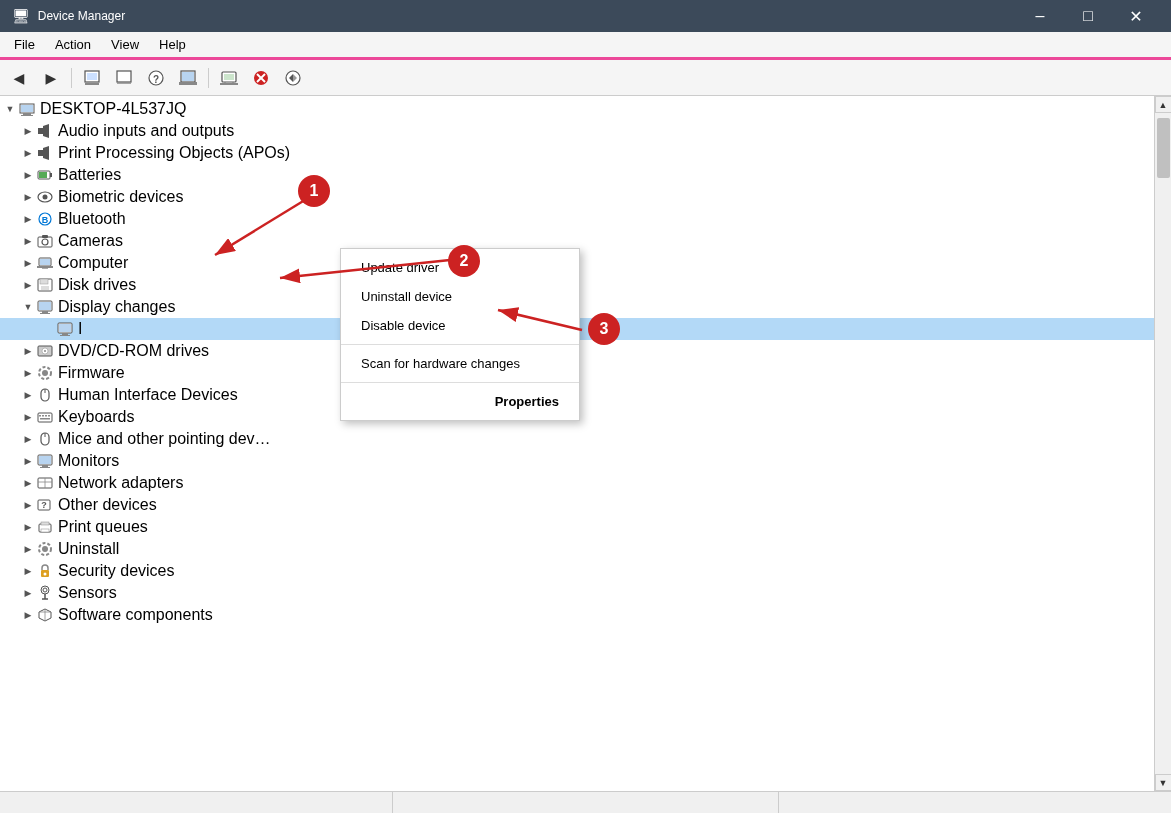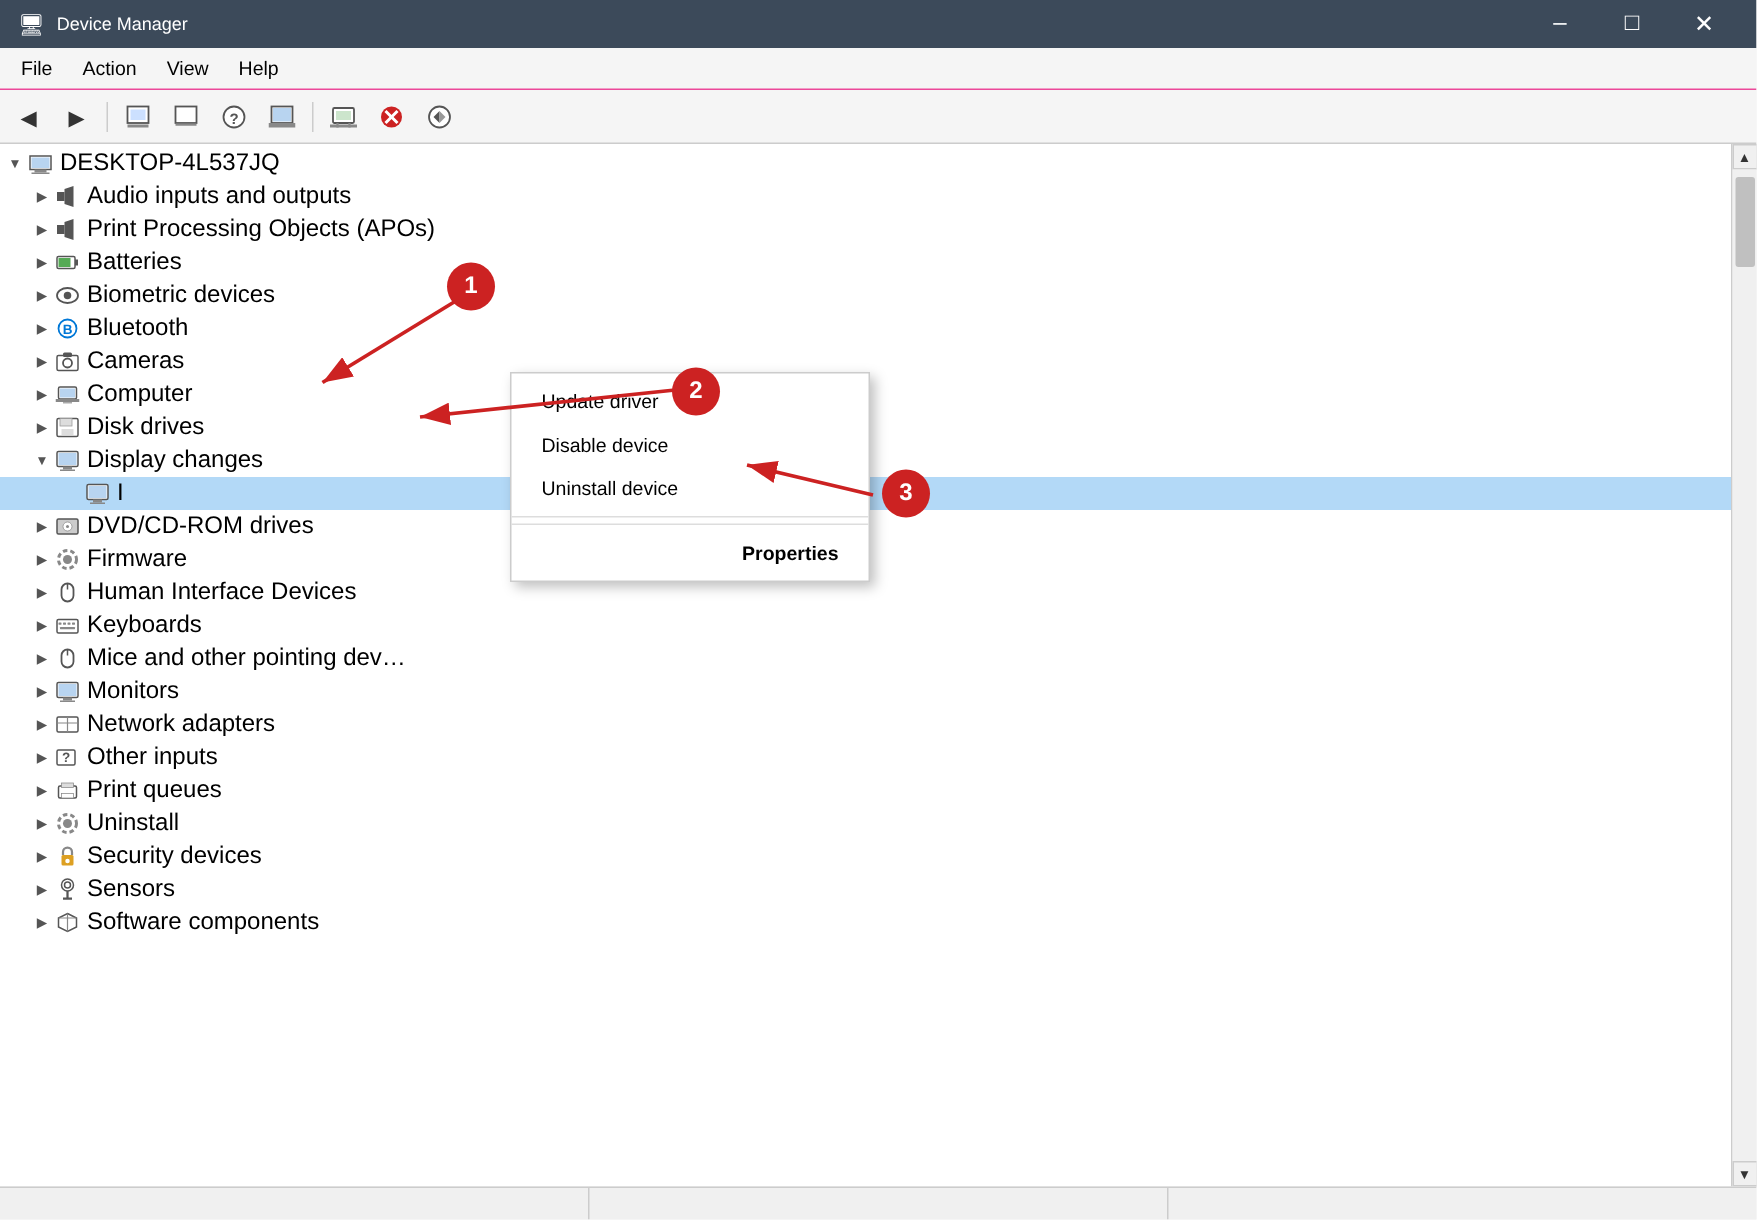--- a/index.html
+++ b/index.html
@@ -20,21 +20,21 @@
     .title-bar-controls { display: flex; gap: 2px; }
     .title-bar-btn {
       width: 46px; height: 32px;
       background: transparent; border: none; color: white;
       font-size: 16px; cursor: pointer; display: flex; align-items: center; justify-content: center;
     }
 
     
     .menu-bar {
       background: #f5f5f5;
-      border-bottom: 1px solid #ec4899;
+      border-bottom: 3px solid #ec4899;
       height: 28px;
       display: flex;
       align-items: center;
       padding: 0 4px;
     }
     .menu-item {
       padding: 4px 10px;
       cursor: pointer;
       font-size: 13px;
       color: #000;
@@ -477,21 +477,21 @@
             <span class="tree-label">Network adapters</span>
           </div>
           <div class="tree-item indent-1">
             <span class="expand-btn">▶</span>
             <span class="tree-icon">
               <svg width="16" height="16" viewBox="0 0 16 16">
                 <rect x="1" y="3" width="12" height="10" rx="1" fill="white" stroke="#555" stroke-width="1"></rect>
                 <text x="7" y="11" text-anchor="middle" font-size="9" fill="#555" font-weight="bold">?</text>
               </svg>
             </span>
-            <span class="tree-label">Other inputs</span>
+            <span class="tree-label">Other devices</span>
           </div>
           <div class="tree-item indent-1">
             <span class="expand-btn">▶</span>
             <span class="tree-icon">
               <svg width="16" height="16" viewBox="0 0 16 16">
                 <rect x="2" y="5" width="12" height="8" rx="1" fill="white" stroke="#555" stroke-width="1"></rect>
                 <rect x="4" y="3" width="8" height="3" fill="#ddd" stroke="#888" stroke-width="0.5"></rect>
                 <rect x="4" y="10" width="8" height="3" fill="white" stroke="#888" stroke-width="0.5"></rect>
               </svg>
             </span>
@@ -554,23 +554,24 @@
   </div>
 
   <div class="status-bar">
     <div class="status-segment"></div>
     <div class="status-segment"></div>
     <div class="status-segment"></div>
   </div>
 
   <div class="context-menu" id="context-menu">
   <div class="ctx-item">Update driver</div>
+      <div class="ctx-item">Uninstall device</div>
       <div class="ctx-item">Disable device</div>
-      <div class="ctx-item">Uninstall device</div>
       <div class="ctx-divider"></div>
+      <div class="ctx-item">Scan for hardware changes</div>
       <div class="ctx-divider"></div>
       <div class="ctx-item bold">Properties</div>
     </div>
 
   <div class="annotation" style="top: 175px; left: 298px;">1</div>
   <div class="annotation" style="top: 245px; left: 448px;">2</div>
   <div class="annotation" style="top: 313px; left: 588px;">3</div>
 
   <svg class="arrow-container" xmlns="http://www.w3.org/2000/svg">
     <defs>

